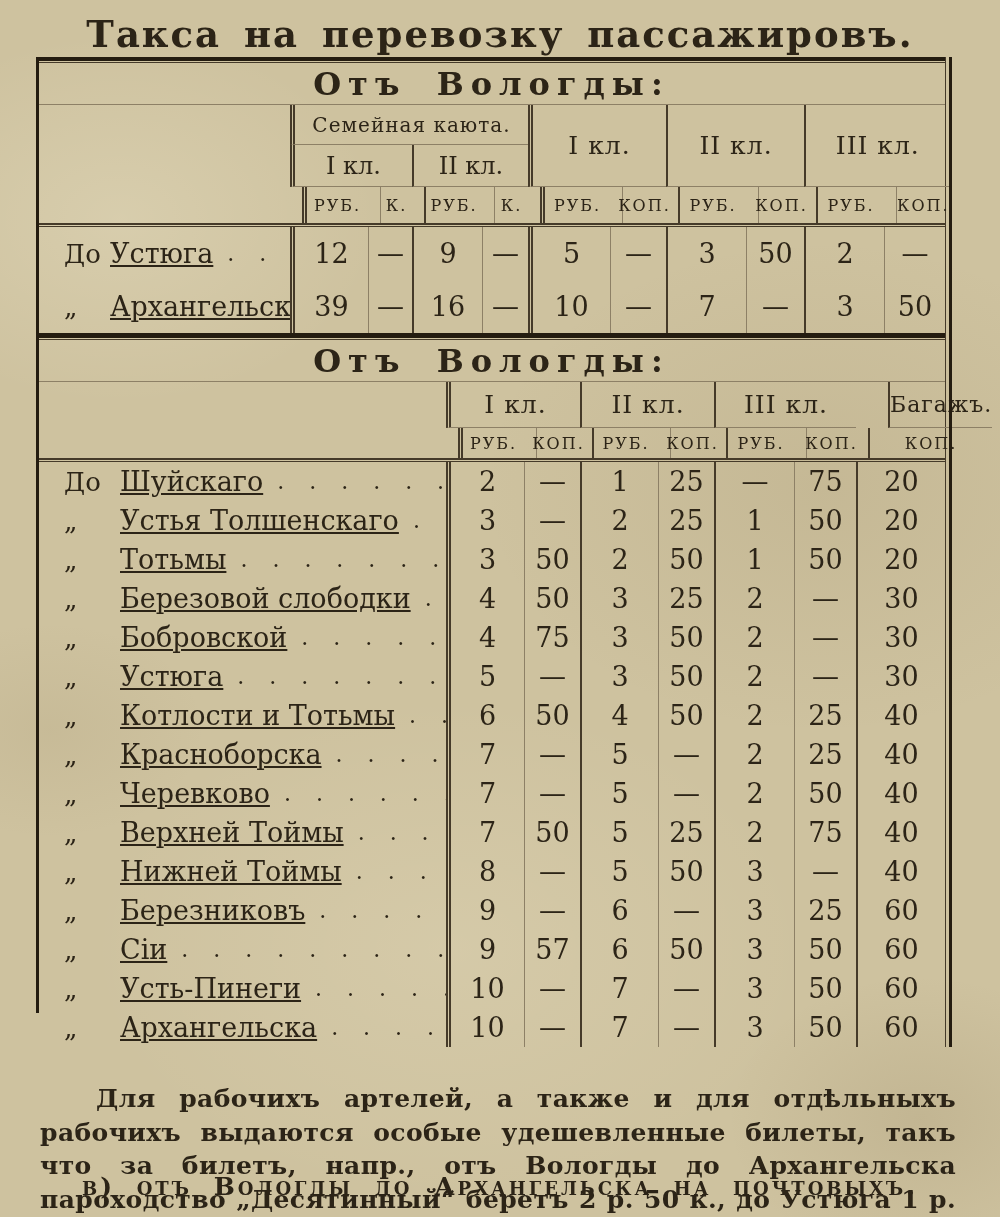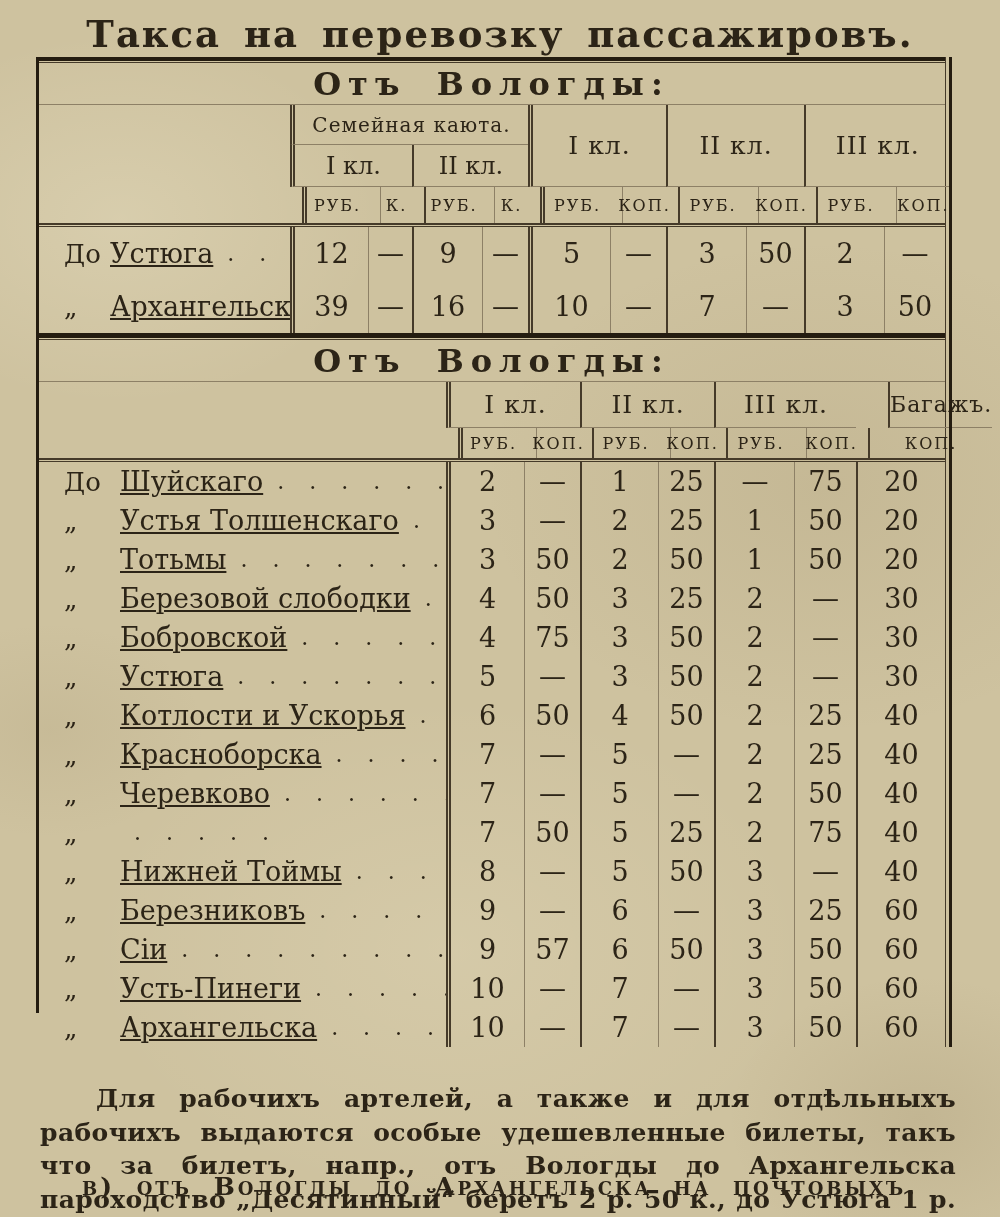--- a/index.html
+++ b/index.html
@@ -244,21 +244,21 @@
         <div class="val bl-d">5</div>
         <div class="val bl-l">—</div>
         <div class="val bl-s">3</div>
         <div class="val bl-l">50</div>
         <div class="val bl-s">2</div>
         <div class="val bl-l">—</div>
         <div class="val bl-s">30</div>
 
         <div class="lbl">
           <span class="pfx">„</span>
-          <span class="nm">Котлости и Ускорья</span>
+          <span class="nm">Котлости и Тотьмы</span>
           <span class="dots">. . .</span>
         </div>
         <div class="val bl-d">6</div>
         <div class="val bl-l">50</div>
         <div class="val bl-s">4</div>
         <div class="val bl-l">50</div>
         <div class="val bl-s">2</div>
         <div class="val bl-l">25</div>
         <div class="val bl-s">40</div>
 
@@ -283,20 +283,21 @@
         <div class="val bl-d">7</div>
         <div class="val bl-l">—</div>
         <div class="val bl-s">5</div>
         <div class="val bl-l">—</div>
         <div class="val bl-s">2</div>
         <div class="val bl-l">50</div>
         <div class="val bl-s">40</div>
 
         <div class="lbl">
           <span class="pfx">„</span>
+          <span class="nm">Верхней Тоймы</span>
           <span class="dots">. . . .  .</span>
         </div>
         <div class="val bl-d">7</div>
         <div class="val bl-l">50</div>
         <div class="val bl-s">5</div>
         <div class="val bl-l">25</div>
         <div class="val bl-s">2</div>
         <div class="val bl-l">75</div>
         <div class="val bl-s">40</div>
 

